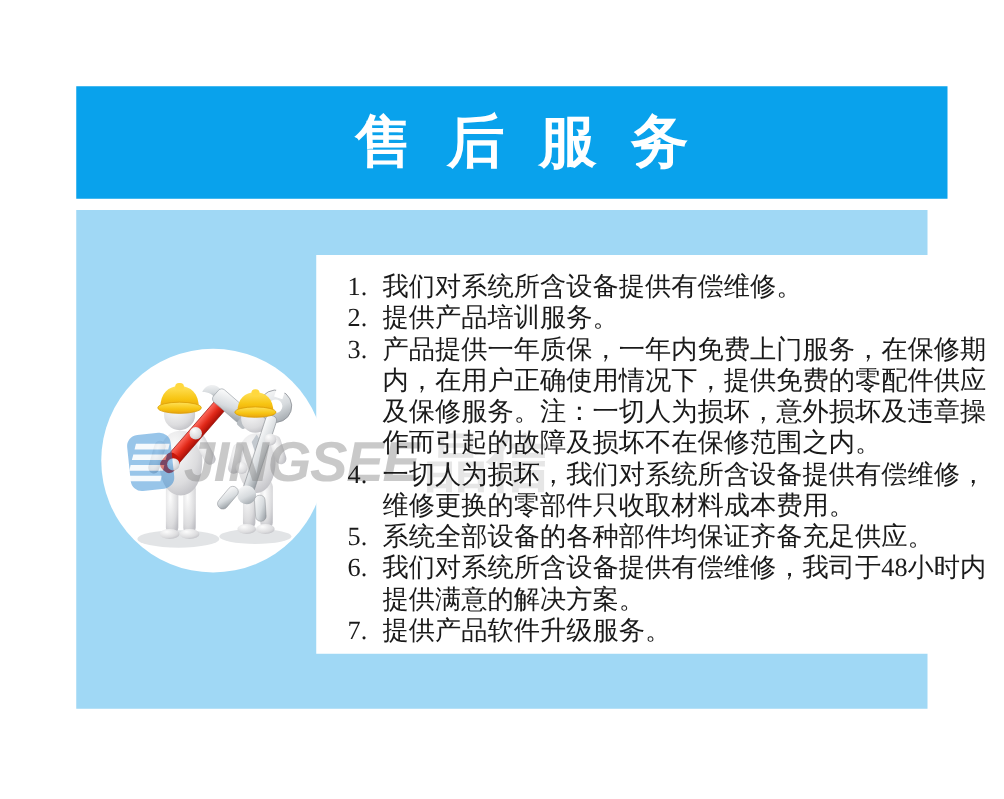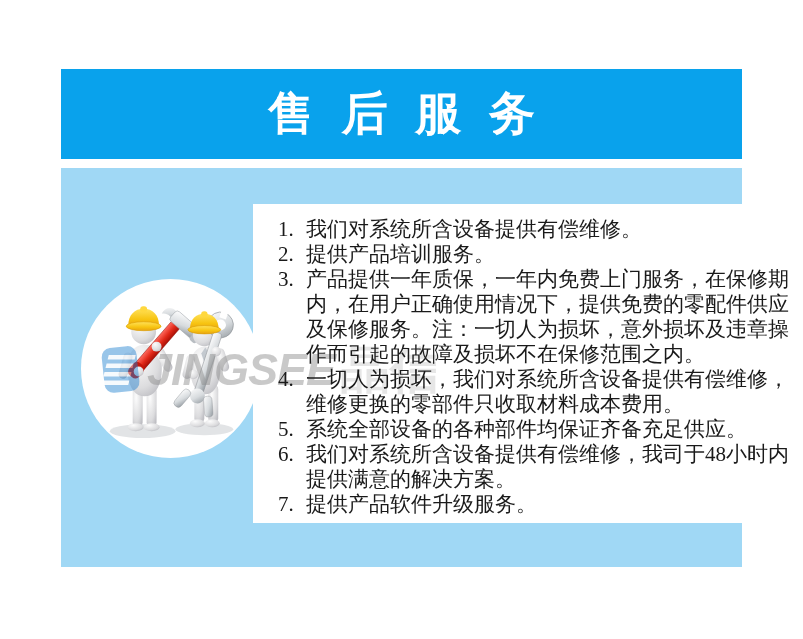--- a/index.html
+++ b/index.html
@@ -5,21 +5,21 @@
   html,body{margin:0;padding:0;}
   body{
     width:803px;height:639px;position:relative;overflow:hidden;
     background:#ffffff;
     font-family:"Liberation Serif","DejaVu Serif",serif;
   }
   
   .header-bar{
     position:absolute;left:61px;top:69px;width:681px;height:90px;
     background:#09A2EC;
-    display:flex;align-items:center;justify-content:center;
+    display:flex;align-items:center;justify-content:center;padding-left:16px;
   }
   .header-title{
     color:#ffffff;font-family:"Liberation Sans","DejaVu Sans",sans-serif;
     font-size:46px;font-weight:700;letter-spacing:0.60em;margin-right:-0.60em;
     white-space:nowrap;
   }
   
   .panel{
     position:absolute;left:61px;top:168px;width:681px;height:399px;
     background:#A0D8F5;z-index:0;

